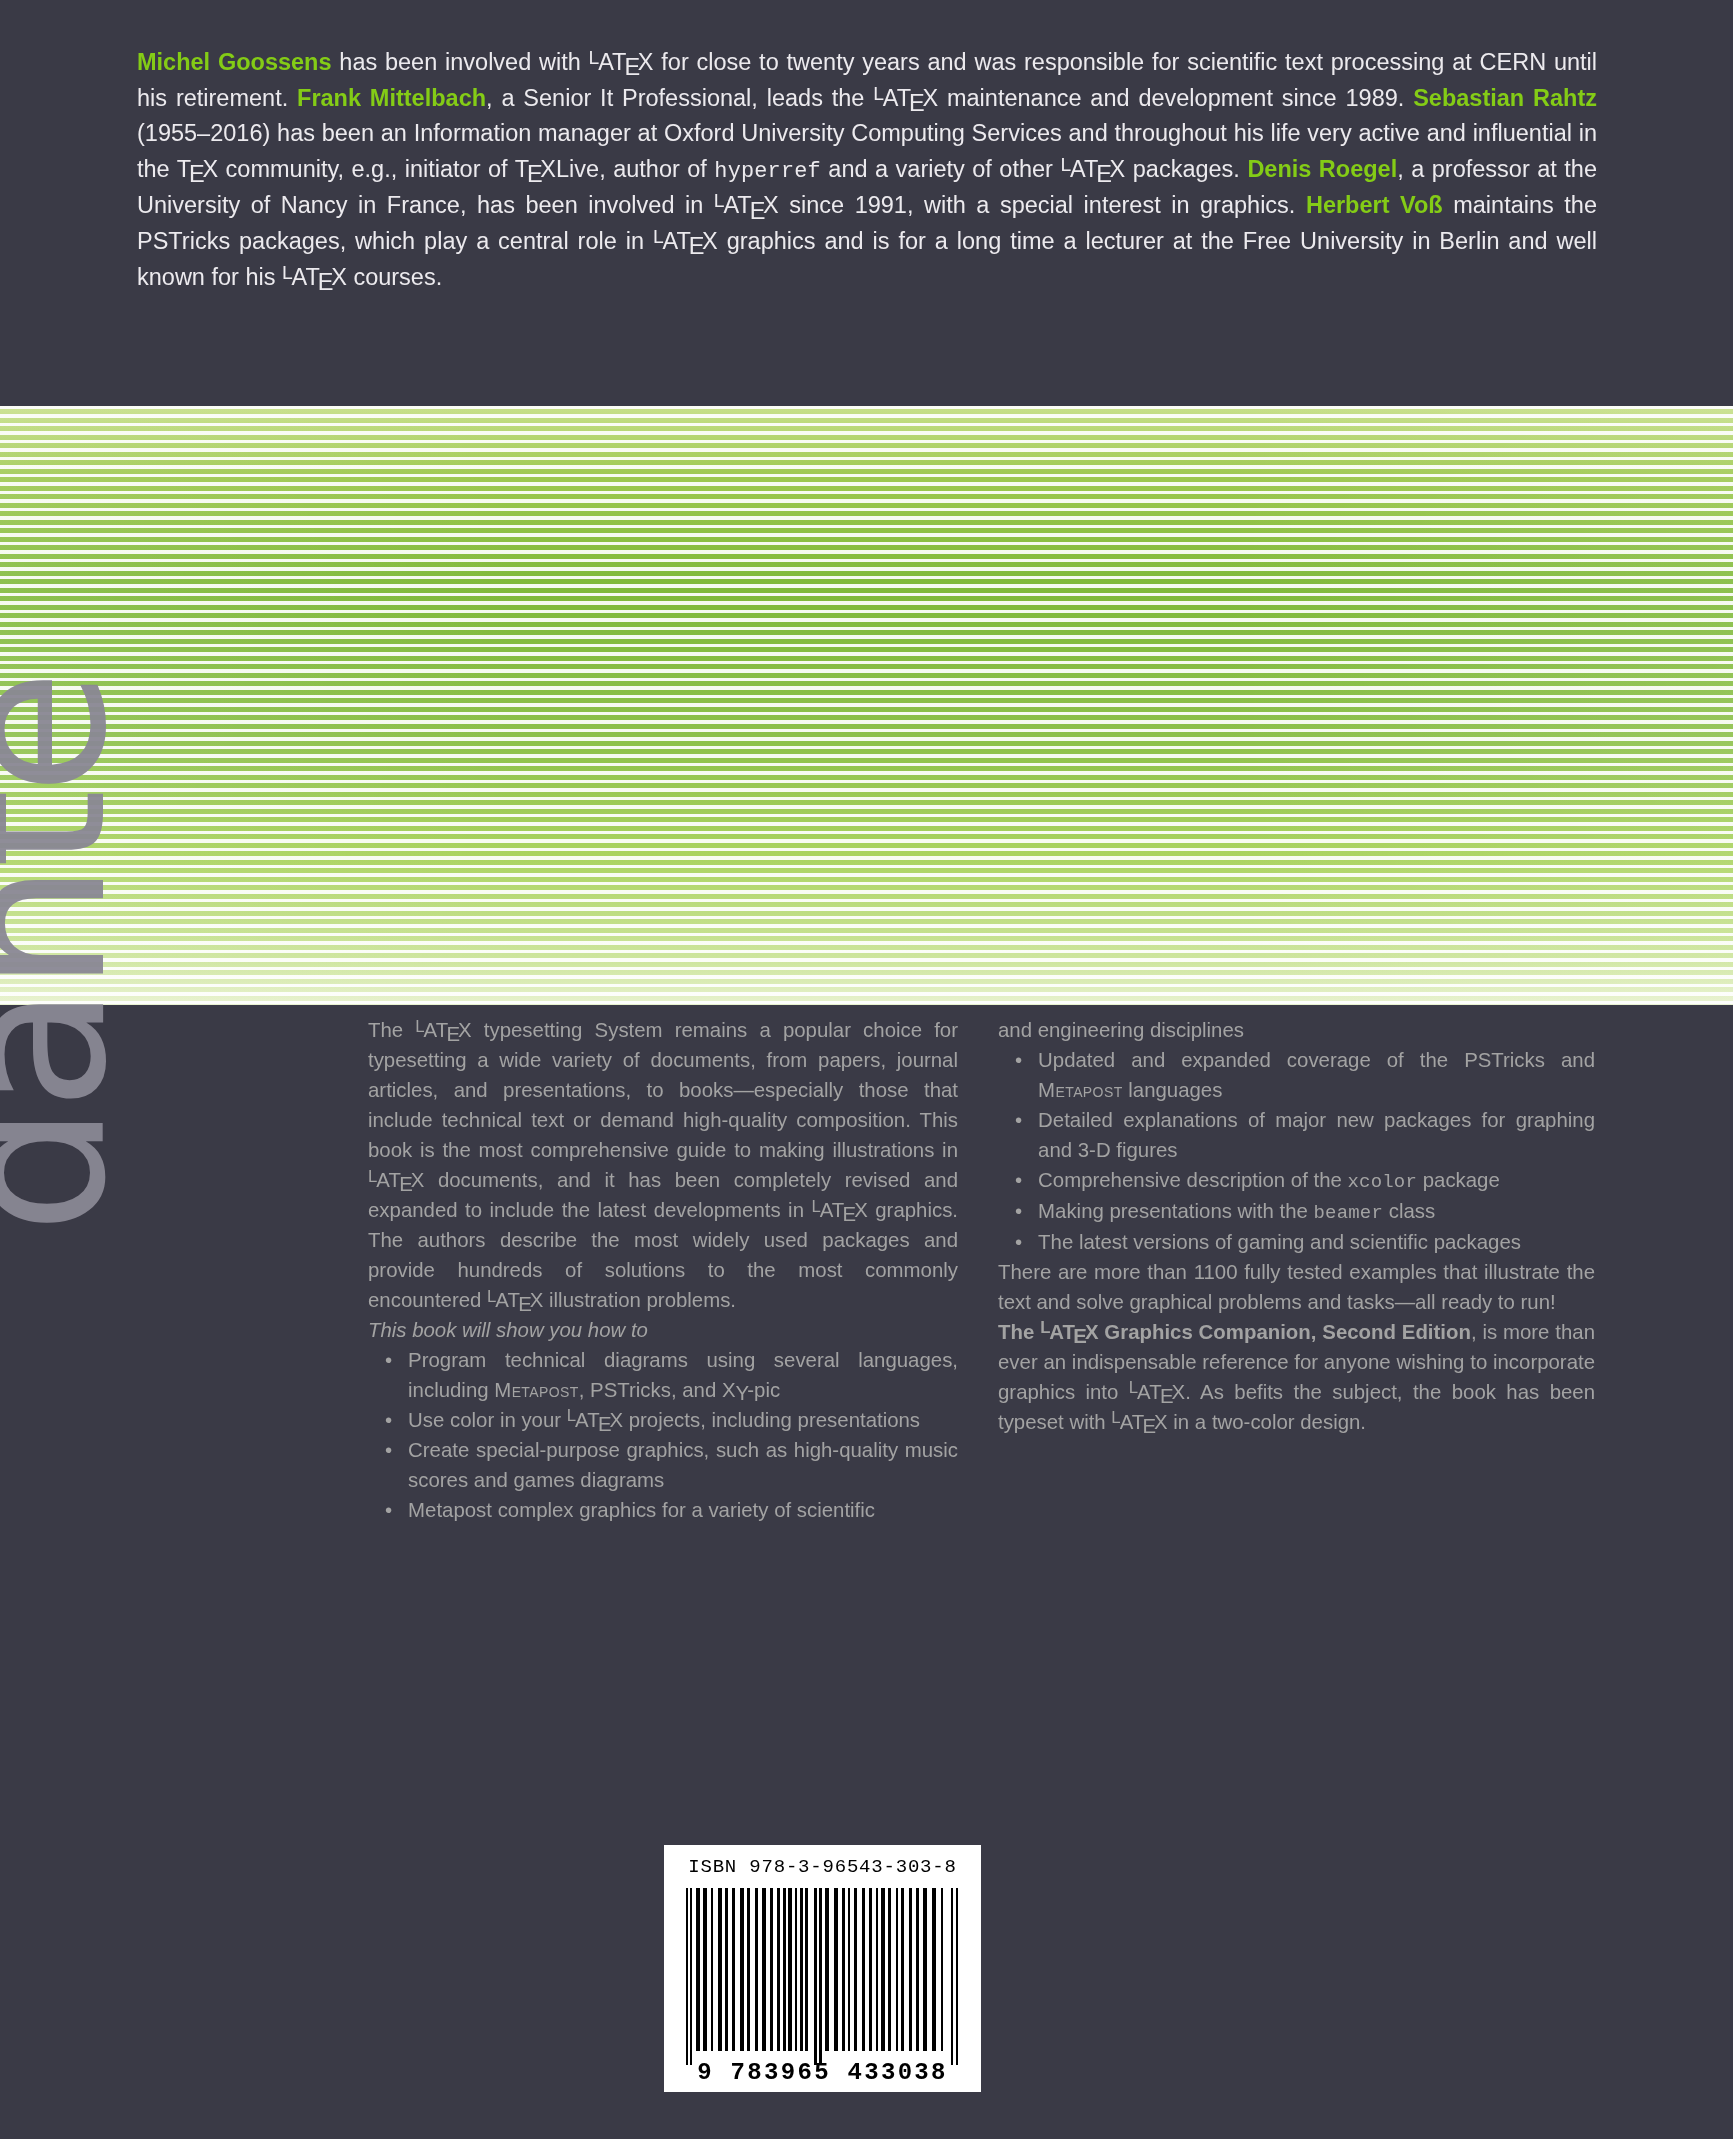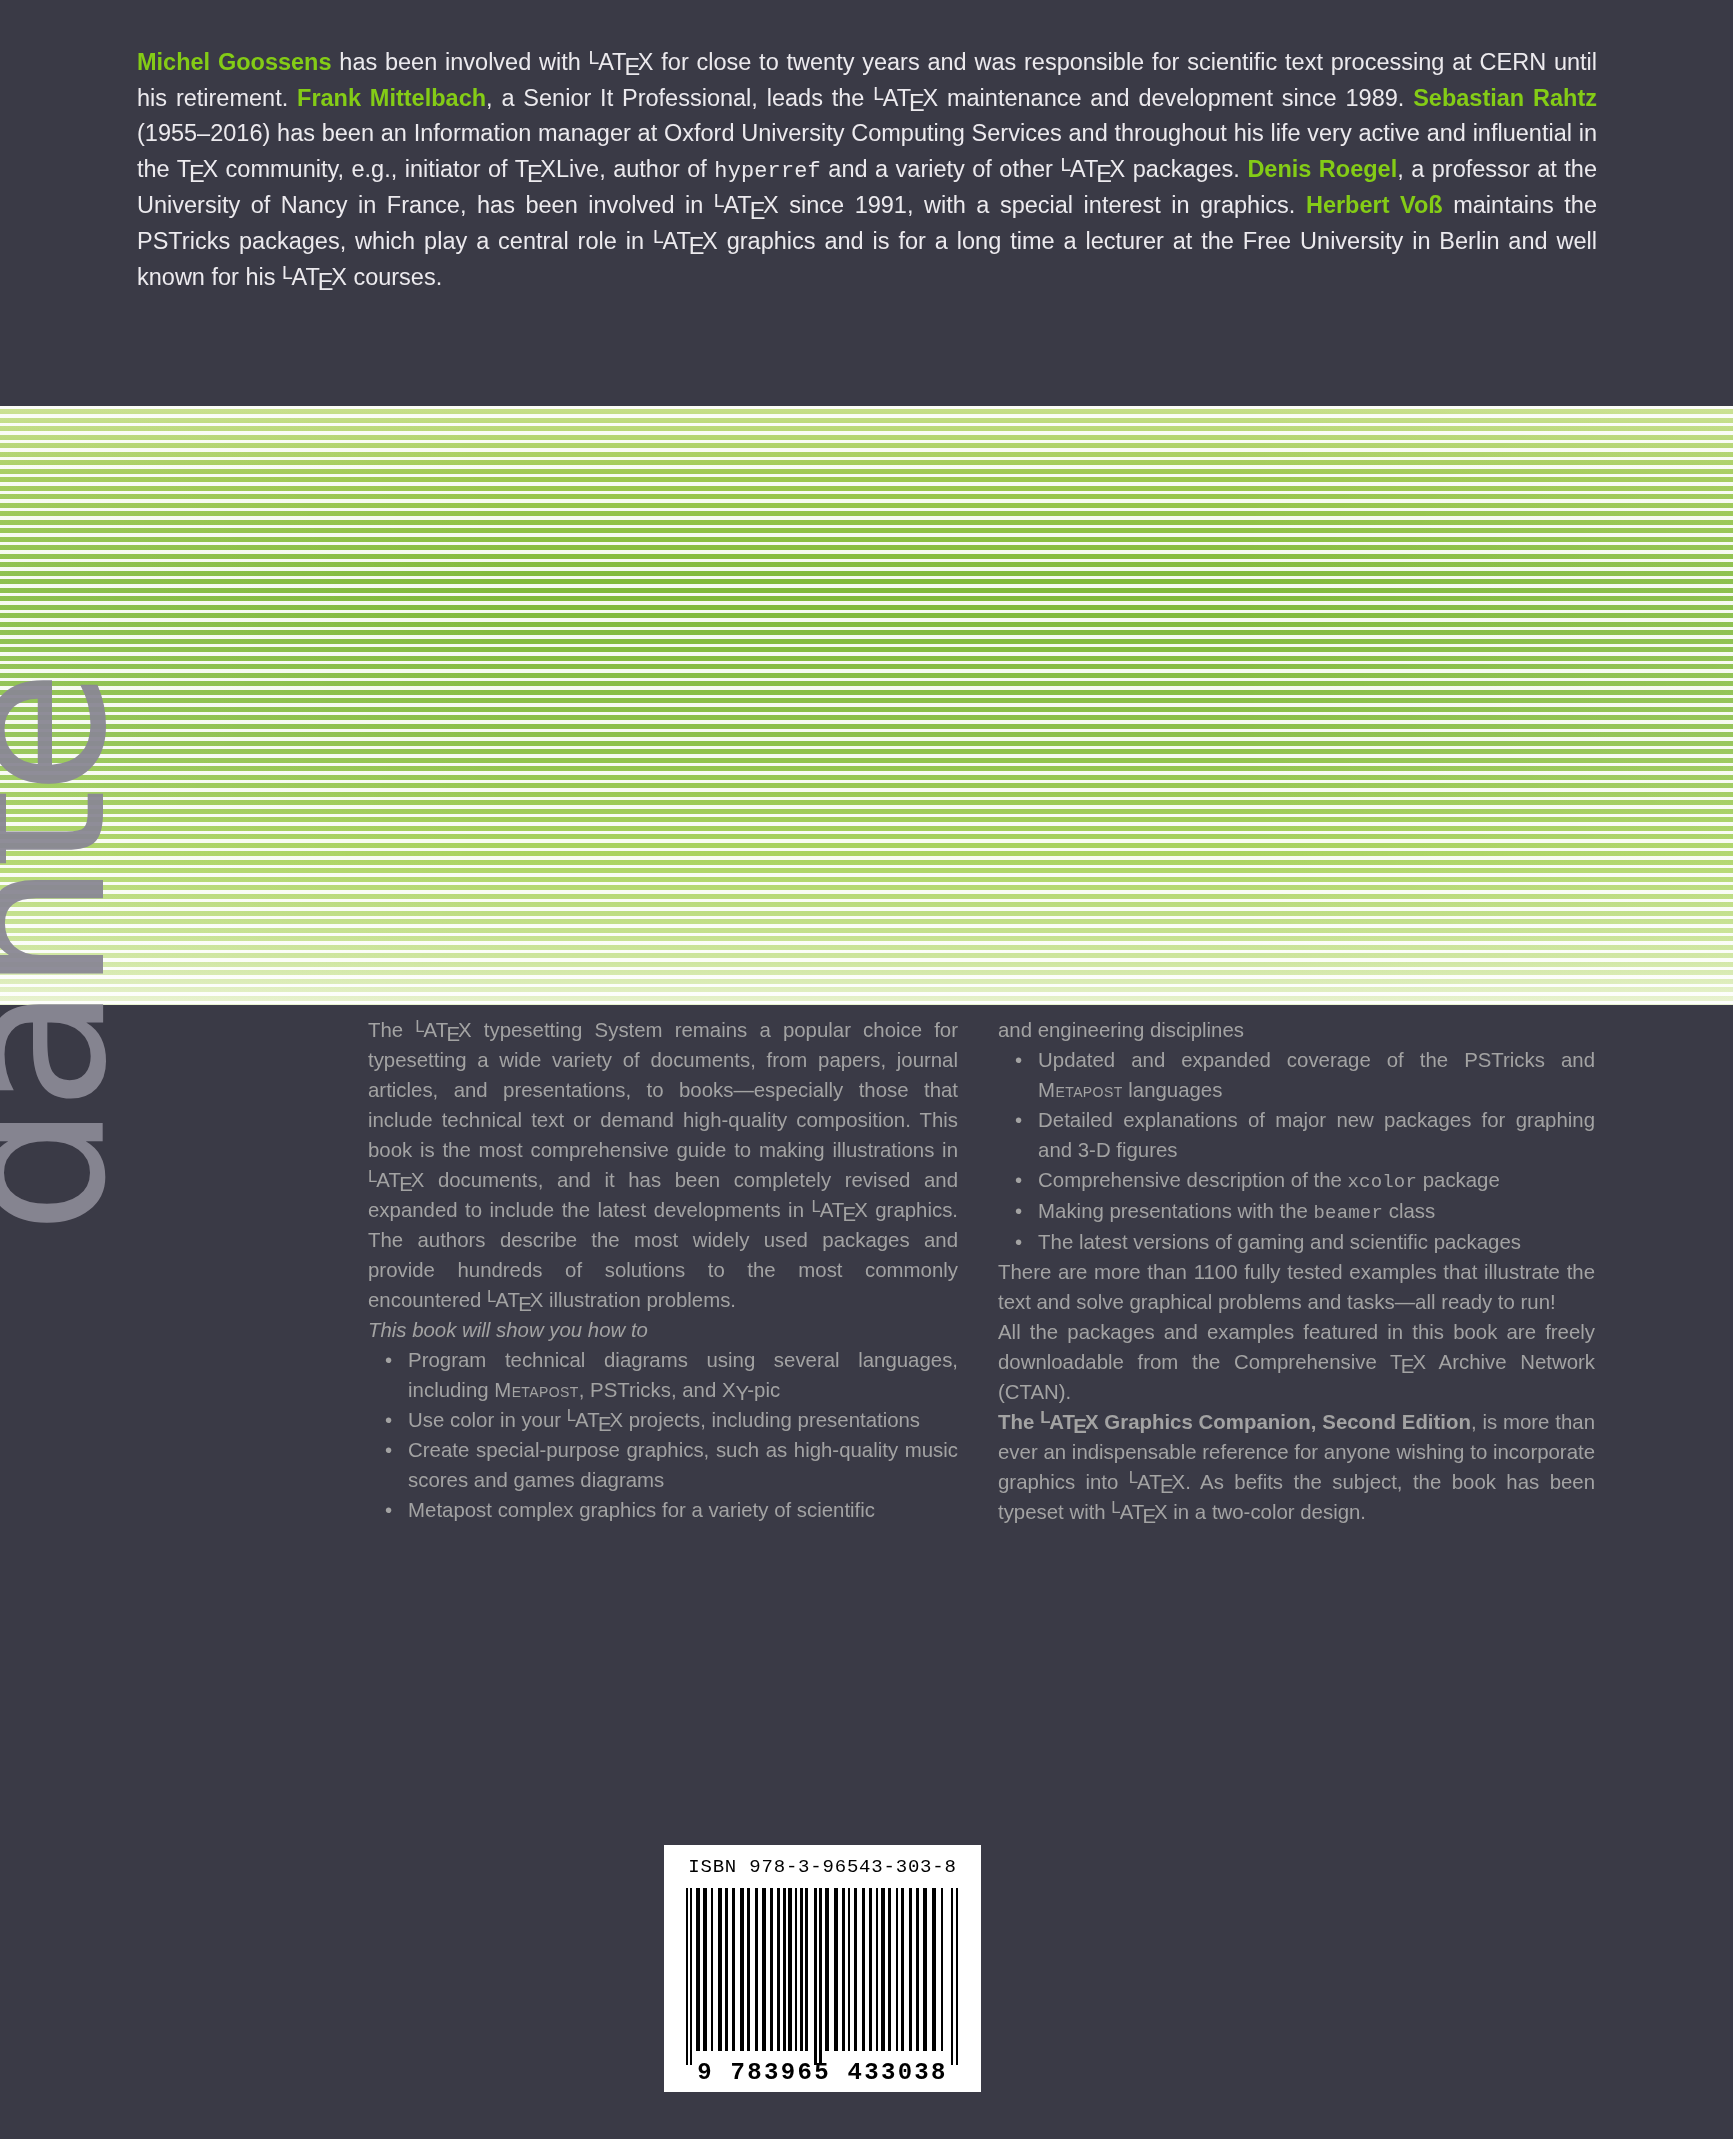--- a/index.html
+++ b/index.html
@@ -188,21 +188,20 @@
   <div class="blurb col-right" id="colright">
       <p class="nojust">and engineering disciplines</p>
       <ul class="bul">
         <li>Updated and expanded coverage of the PSTricks and <span class="sc">Metapost</span> languages</li>
         <li>Detailed explanations of major new packages for graphing and 3-D figures</li>
         <li>Comprehensive description of the <span class="mono">xcolor</span> package</li>
         <li>Making presentations with the <span class="mono">beamer</span> class</li>
         <li>The latest versions of gaming and scientific packages</li>
       </ul>
       <p>There are more than 1100 fully tested examples that illustrate the text and solve graphical problems and tasks—all ready to run!</p>
-      <p>All the packages and examples featured in this book are freely downloadable from the Comprehensive <span class="logo">T<span class="e">E</span>X</span> Archive Network (CTAN).</p>
       <p><span class="bold">The </span><span class="bold"><span class="logo"><span class="la">L</span><span class="a">A</span><span class="t">T</span><span class="e">E</span><span class="x">X</span></span></span><span class="bold"> Graphics Companion, Second Edition</span>, is more than ever an indispensable reference for anyone wishing to incorporate graphics into <span class="logo"><span class="la">L</span><span class="a">A</span><span class="t">T</span><span class="e">E</span><span class="x">X</span></span>. As befits the subject, the book has been typeset with <span class="logo"><span class="la">L</span><span class="a">A</span><span class="t">T</span><span class="e">E</span><span class="x">X</span></span> in a two-color design.</p>
     </div>
 
   <div class="barcode-box">
     <div class="isbn-text">ISBN 978-3-96543-303-8</div>
     <div class="bars" id="bars">
         <i class="tall" style="left:0px;width:2.3px"></i>
         <i class="tall" style="left:4.6px;width:2.3px"></i>
         <i class="" style="left:10.8px;width:3.9px"></i>
         <i class="" style="left:17px;width:4.6px"></i>

